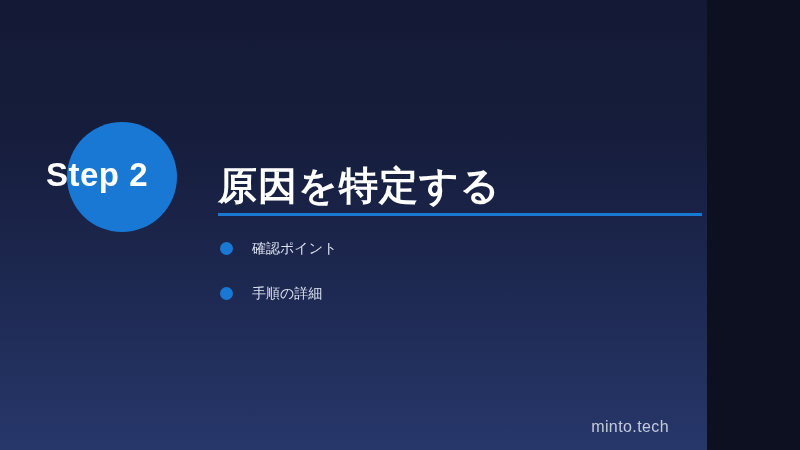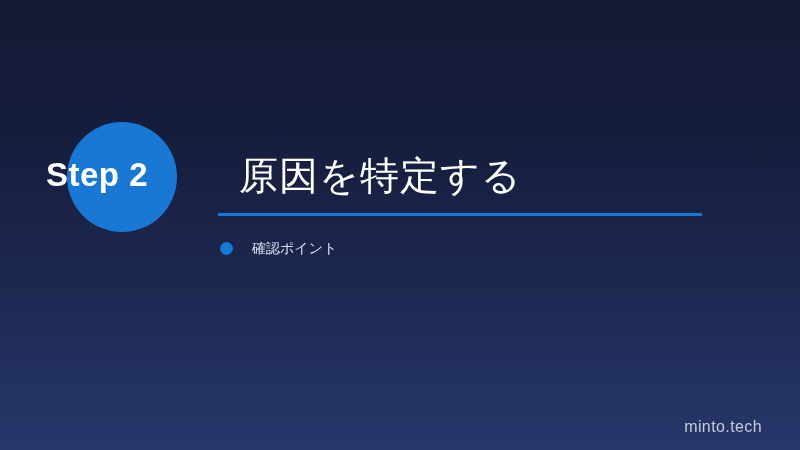--- a/index.html
+++ b/index.html
@@ -7,21 +7,21 @@
     margin: 0;
     padding: 0;
     background: #0d1020;
   }
   body {
     font-family: "Liberation Sans", "DejaVu Sans", sans-serif;
   }
 
   .slide {
     position: relative;
-    width: 800px;
+    width: 707px;
     height: 450px;
     overflow: hidden;
     background: linear-gradient(180deg, #141a35 0%, #161d3c 30%, #1d2850 62%, #27376a 100%);
   }
 
   
   .step-badge {
     position: absolute;
     left: 67px;
     top: 122px;
@@ -41,29 +41,28 @@
     font-weight: bold;
     color: #ffffff;
     letter-spacing: 0.5px;
     white-space: nowrap;
   }
 
   
   .title {
     position: absolute;
     left: 218px;
-    top: 148px;
+    top: 158px;
     height: 56px;
     line-height: 56px;
     font-size: 39px;
-    font-weight: normal;
+    font-weight: bold;
     color: #ffffff;
     letter-spacing: 1px;
     white-space: nowrap;
-    margin-left: 21px;
   }
 
   .divider {
     position: absolute;
     left: 218px;
     top: 213px;
     width: 484px;
     height: 3px;
     background: #1878d4;
   }
@@ -128,19 +127,23 @@
 
   <div class="divider"></div>
 
   <ul class="bullets">
 
     <li class="bullet-row">
       <span class="bullet-dot"></span>
       <span class="bullet-text">確認ポイント</span>
     </li>
 
+    <li class="bullet-row">
+      <span class="bullet-dot"></span>
+      <span class="bullet-text">手順の詳細</span>
+    </li>
 
 
   </ul>
 
   <div class="footer-brand">minto.tech</div>
 
 </div>
 
 </body></html>

